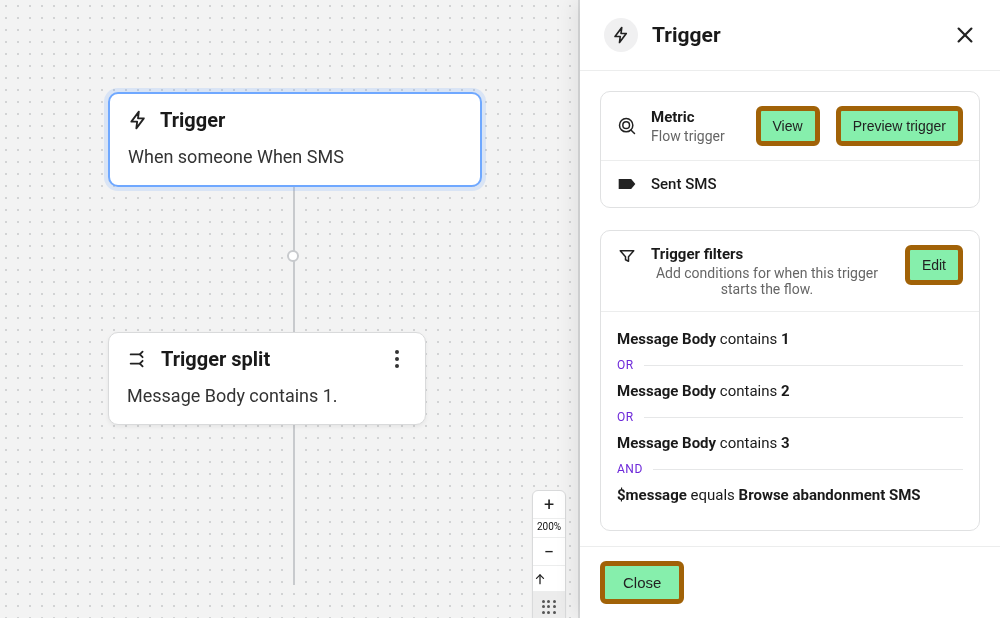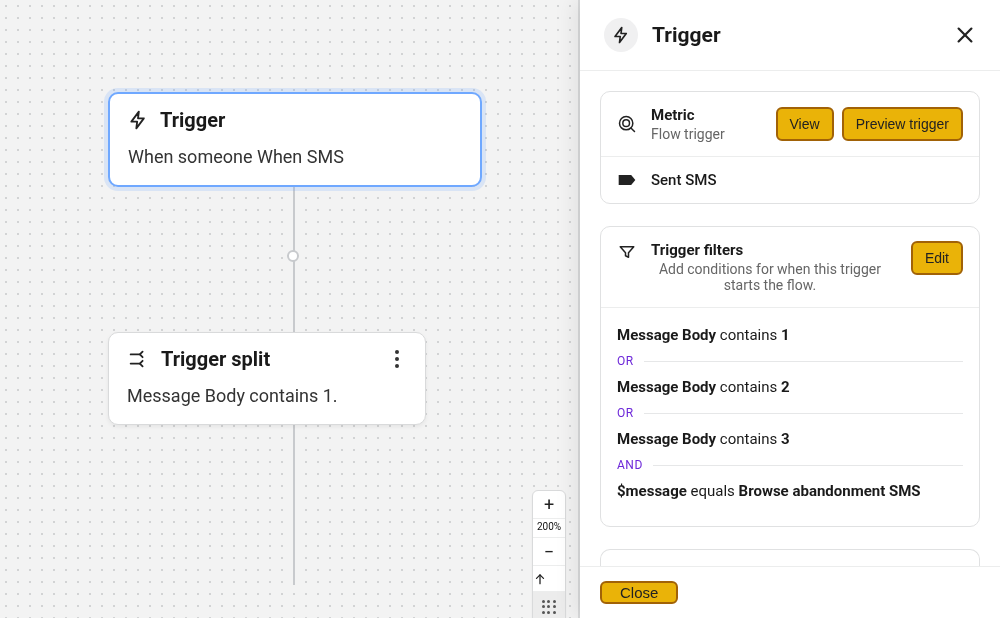--- a/index.html
+++ b/index.html
@@ -72,24 +72,24 @@
   }
   .pcard-row {
     padding:14px 16px;
     display:flex; align-items:center; gap:14px;
   }
   .pcard-row + .pcard-row { border-top:1px solid #eceded; }
   .stack { display:flex; flex-direction:column; gap:2px; }
   .lbl-title { font-size:15px; font-weight:700; }
   .lbl-sub { font-size:14px; color:#666;text-align:center; }
   .btn {
-    border:2px solid #a16207; background:#eab308; border-radius:6px; padding:7px 12px;
+    border:5px solid #a16207; background:#86efac; border-radius:6px; padding:7px 12px;
     font-size:14px; font-weight:500; cursor:pointer; color:#222;
   }
-  .btn + .btn { margin-left:8px; }
+  .btn + .btn { margin-left:16px; }
   .row-actions { margin-left:auto; display:flex; }
   .tag-ico { width:20px; display:flex; justify-content:center; }
 
   .filters { padding:10px 16px 18px; border-top:1px solid #eceded; }
   .frow { font-size:15px; padding:8px 0; }
   .frow b { font-weight:700; }
   .sep {
     display:flex; align-items:center; gap:10px; color:#6d28d9; font-size:12px; letter-spacing:.5px; padding:2px 0;
   }
   .sep::after { content:""; flex:1; height:1px; background:#e6e7e8; }
@@ -270,15 +270,15 @@
         </div>
       </div>
     </div>
 
     <div class="peek-card">
       
     </div>
   </div>
 
   <div class="panel-ftr">
-    <button class="btn" style="padding:1px 18px; font-size:15px">Close</button>
+    <button class="btn" style="padding:8px 18px; font-size:15px">Close</button>
   </div>
 </div>
 
 </body></html>

